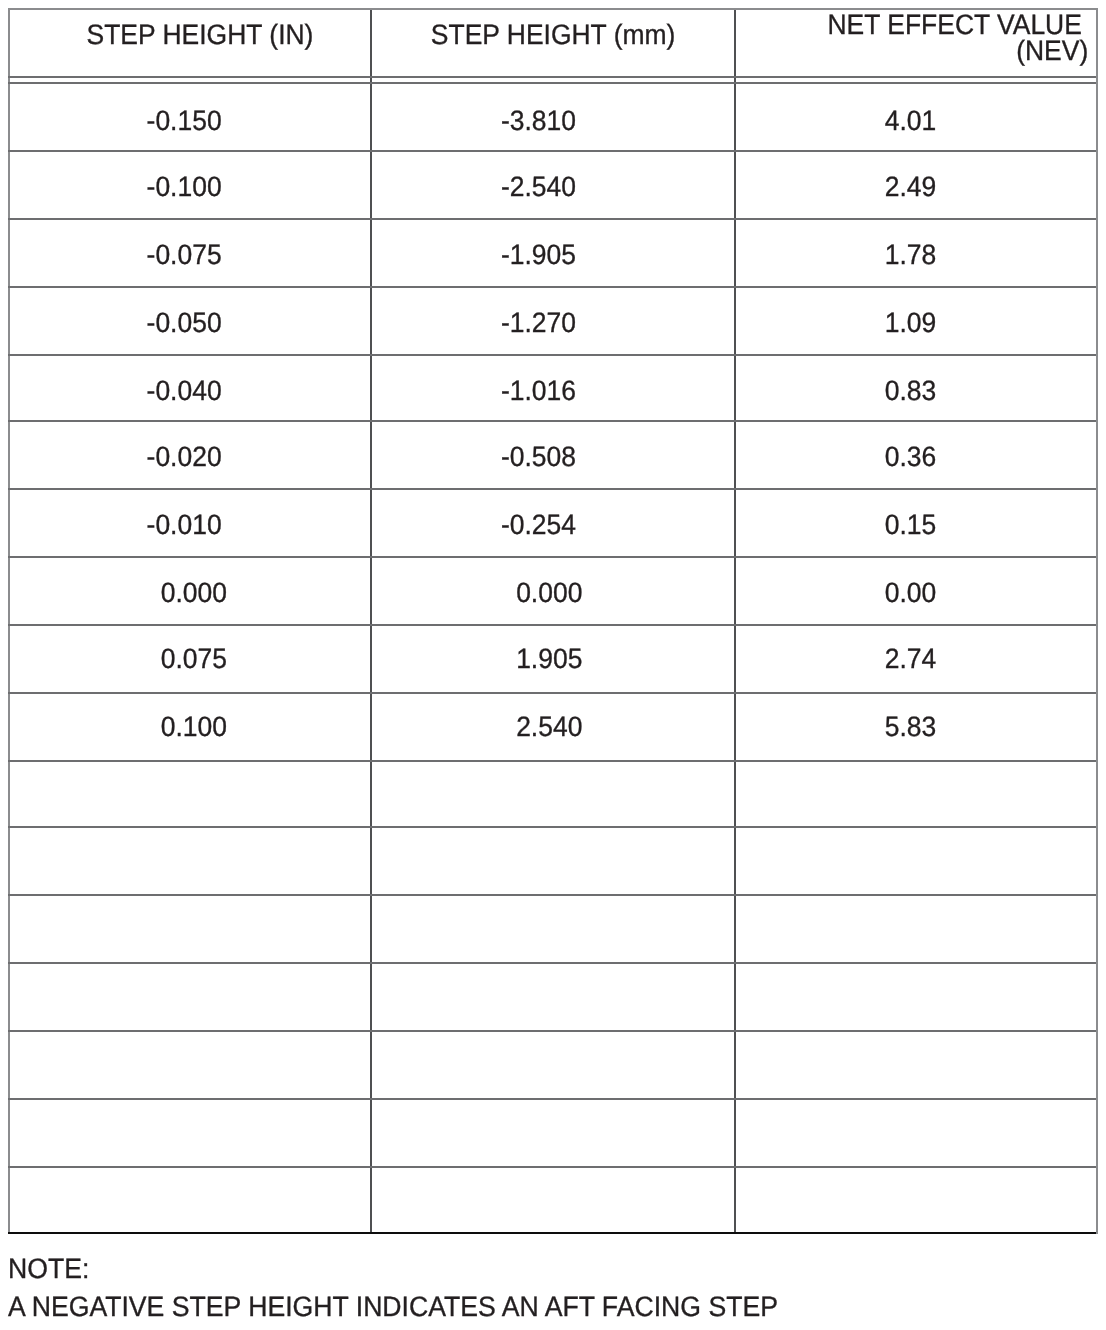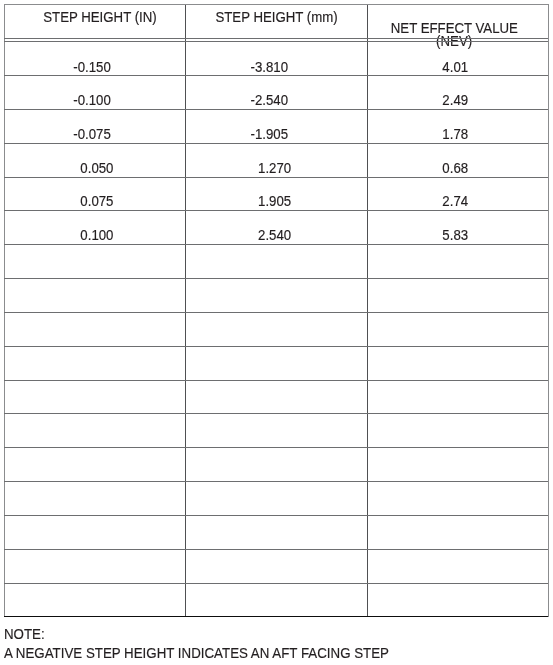--- a/index.html
+++ b/index.html
@@ -38,21 +38,21 @@
     font-weight: normal;
     font-size: 14px;
     line-height: 13px;
     text-align: center;
     vertical-align: middle;
     white-space: nowrap;
     color: #231f20;
     -webkit-text-stroke: 0.17px #231f20;
   }
   #nev-table thead th { height: 37.2px; box-sizing: border-box; vertical-align: top; padding-top: 7px; }
-  #nev-table thead th.h3 { padding-top: 18px; }
+  #nev-table thead th.h3 { padding-top: 2px; text-align: right; }
   #nev-table tbody td { height: 33.72px; box-sizing: border-box; vertical-align: top; padding-top: 12.5px; }
 
   
   #nev-table th > span,
   #nev-table td > span { display: inline-block; }
   .c1 > span { transform: translateX(2.4px)  scaleX(0.945); }
   .c2 > span { transform: translateX(-0.9px) scaleX(0.945); }
   .c3 > span { transform: translateX(-2.4px) scaleX(0.945); }
   .h1 > span { transform: translateX(4.95px) scaleX(0.945); }
   .h2 > span { transform: translateX(0.85px) scaleX(0.945); }
@@ -117,23 +117,43 @@
         <td class="c1 neg"><span>-0.100</span></td>
         <td class="c2 neg"><span>-2.540</span></td>
         <td class="c3"><span>2.49</span></td>
       </tr>
       <tr>
         <td class="c1 neg"><span>-0.075</span></td>
         <td class="c2 neg"><span>-1.905</span></td>
         <td class="c3"><span>1.78</span></td>
       </tr>
       <tr>
-        <td class="c1"><span>0.050</span></td>
-        <td class="c2"><span>1.270</span></td>
-        <td class="c3"><span>0.68</span></td>
+        <td class="c1 neg"><span>-0.050</span></td>
+        <td class="c2 neg"><span>-1.270</span></td>
+        <td class="c3"><span>1.09</span></td>
+      </tr>
+      <tr>
+        <td class="c1 neg"><span>-0.040</span></td>
+        <td class="c2 neg"><span>-1.016</span></td>
+        <td class="c3"><span>0.83</span></td>
+      </tr>
+      <tr>
+        <td class="c1 neg"><span>-0.020</span></td>
+        <td class="c2 neg"><span>-0.508</span></td>
+        <td class="c3"><span>0.36</span></td>
+      </tr>
+      <tr>
+        <td class="c1 neg"><span>-0.010</span></td>
+        <td class="c2 neg"><span>-0.254</span></td>
+        <td class="c3"><span>0.15</span></td>
+      </tr>
+      <tr>
+        <td class="c1"><span>0.000</span></td>
+        <td class="c2"><span>0.000</span></td>
+        <td class="c3"><span>0.00</span></td>
       </tr>
       <tr>
         <td class="c1"><span>0.075</span></td>
         <td class="c2"><span>1.905</span></td>
         <td class="c3"><span>2.74</span></td>
       </tr>
       <tr>
         <td class="c1"><span>0.100</span></td>
         <td class="c2"><span>2.540</span></td>
         <td class="c3"><span>5.83</span></td>

